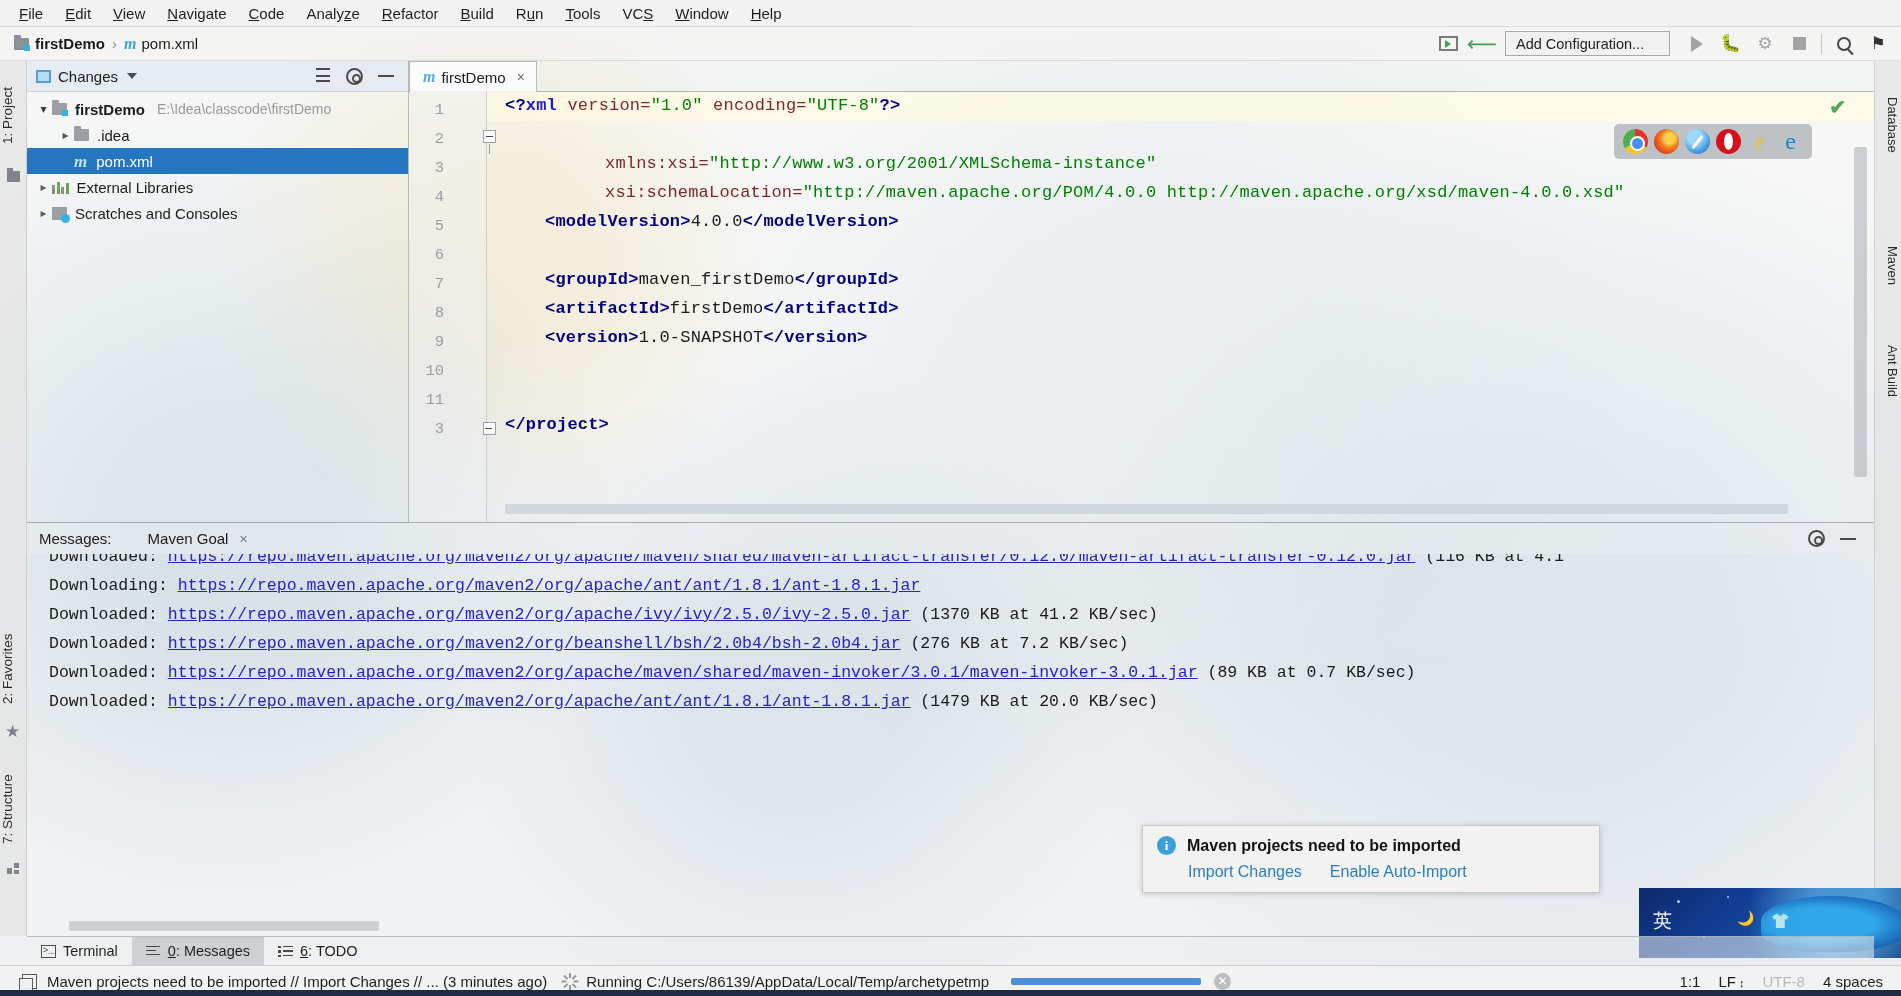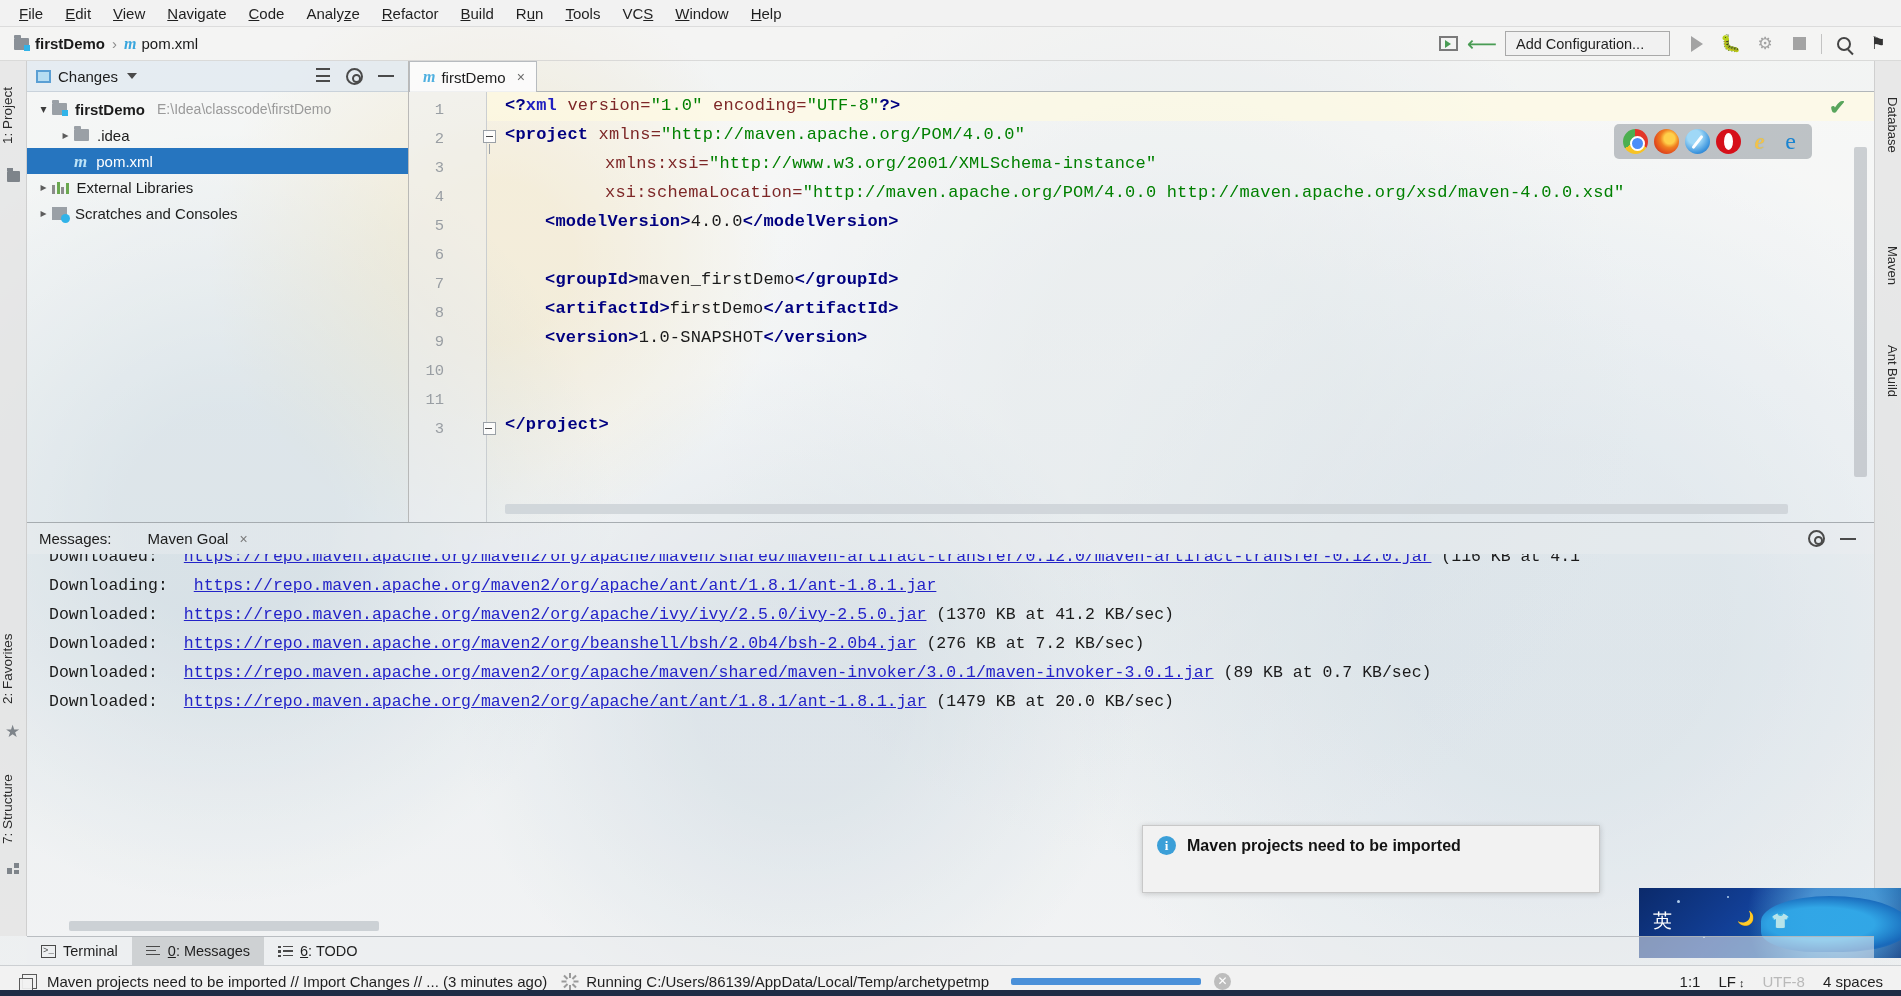--- a/index.html
+++ b/index.html
@@ -336,21 +336,21 @@
   .msg-label { margin-right: 36px; }
   .msg-tab { display: flex; align-items: center; }
   .msg-tab .x { margin-left: 11px; color: #7a7a7a; font-size: 14px; }
   .msg-header-actions { margin-left: auto; display: flex; align-items: center; padding-right: 10px; }
 
   .msg-body { position: relative; height: 383px; overflow: hidden; padding-left: 22px; }
   .mline {
     position: absolute; white-space: nowrap;
     font-family: "Liberation Mono", monospace; font-size: 16.5px; color: #1a1a1a;
   }
-  .mline a { color: #2323c8; text-decoration: underline; margin-left: 16px; }
+  .mline a { color: #2323c8; text-decoration: underline; }
   .mline .spd { color: #1a1a1a; }
   .msg-hscroll {
     position: absolute; left: 42px; bottom: 6px; width: 310px; height: 10px;
     background: rgba(200,205,210,0.9); border-radius: 2px;
   }
 
   
   .balloon {
     position: absolute; left: 1142px; top: 825px; width: 458px; height: 68px;
     background: #f2f2f2; border: 1px solid #c8c8c8;
@@ -619,21 +619,20 @@
         <div class="fold tail" style="top:38px;">
             <i></i>
           </div>
         <div class="fold end" style="top:330px;">
             <i></i>
           </div>
       </div>
 
       <div class="codeline" style="top:5px;"><span class="ang">&lt;?</span><span class="pi" style="color:#2020c0">xml</span><span class="attr"> version=</span><span class="val">"1.0"</span><span class="attr"> encoding=</span><span class="val">"UTF-8"</span><span class="ang">?&gt;</span></div>
 
-      <div class="codeline" style="top:34px;"><span class="tag">&lt;project</span><span class="attr"> xmlns=</span><span class="val">"http://maven.apache.org/POM/4.0.0"</span></div>
 
       <div class="codeline" style="top:63px; left:196px;"><span class="attr">xmlns:xsi=</span><span class="val">"http://www.w3.org/2001/XMLSchema-instance"</span></div>
 
       <div class="codeline" style="top:92px; left:196px;"><span class="attr">xsi:schemaLocation=</span><span class="val">"http://maven.apache.org/POM/4.0.0 http://maven.apache.org/xsd/maven-4.0.0.xsd"</span></div>
 
       <div class="codeline" style="top:121px; left:136px;"><span class="tag">&lt;modelVersion&gt;</span><span class="txt">4.0.0</span><span class="tag">&lt;/modelVersion&gt;</span></div>
 
       <div class="codeline" style="top:179px; left:136px;"><span class="tag">&lt;groupId&gt;</span><span class="txt">maven_firstDemo</span><span class="tag">&lt;/groupId&gt;</span></div>
 
       <div class="codeline" style="top:208px; left:136px;text-align:center;"><span class="tag">&lt;artifactId&gt;</span><span class="txt">firstDemo</span><span class="tag">&lt;/artifactId&gt;</span></div>
@@ -707,20 +706,24 @@
         <span class="spd">(1479 KB at 20.0 KB/sec)</span>
       </div>
       <div class="msg-hscroll"></div>
     </div>
   </div>
 
   <div class="balloon">
     <div class="balloon-row1">
       <span class="info-ic">i</span>
       <span class="balloon-title">Maven projects need to be imported</span>
+    </div>
+    <div class="balloon-row2">
+      <span class="balloon-link">Import Changes</span>
+      <span class="balloon-link">Enable Auto-Import</span>
     </div>
   </div>
 
   <div class="adwidget">
     <span class="cn">英</span>
     <span class="whale"></span>
     <span class="moon">🌙</span>
     <span class="shirt">👕</span>
     <span class="dot" style="left:38px;top:12px;width:3px;height:3px;"></span>
     <span class="dot" style="left:64px;top:48px;width:2px;height:2px;"></span>

